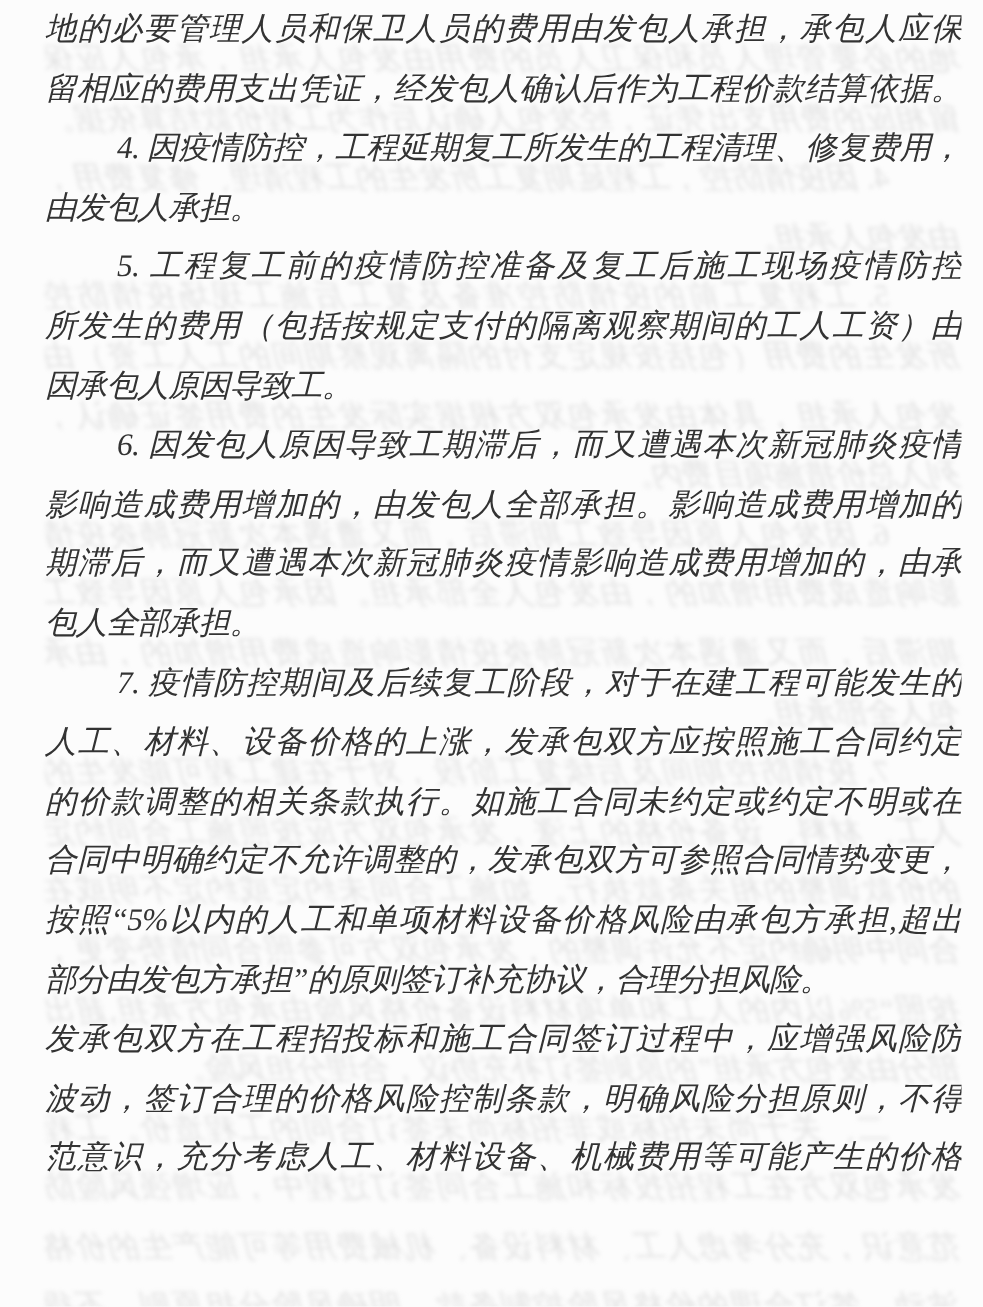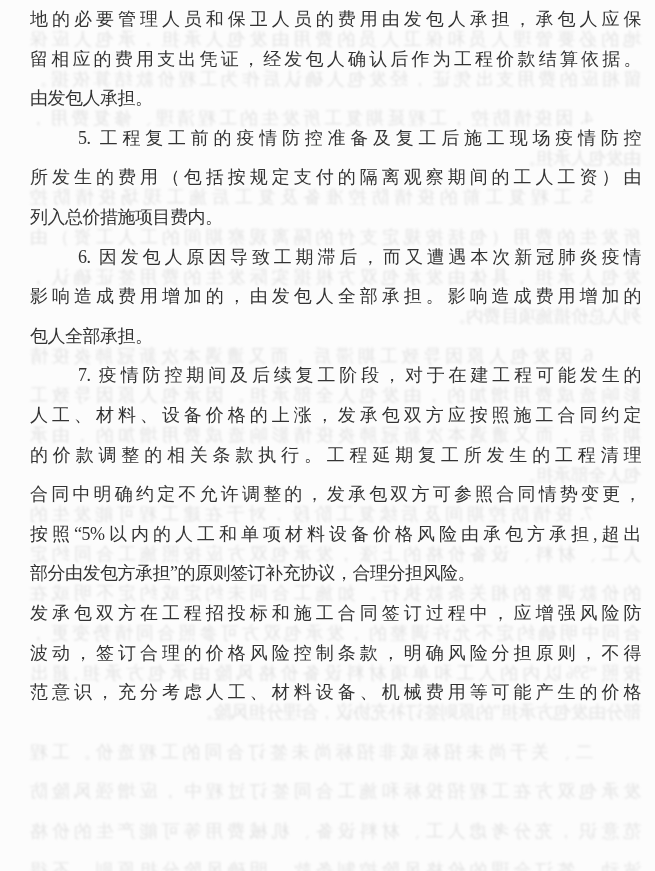--- a/index.html
+++ b/index.html
@@ -25,27 +25,28 @@
     top: 20px;
     color: #cccccc;
     opacity: 0.5;
     filter: blur(1.3px);
     transform: scaleX(-1);
     z-index: 1;
   }
   .line {
     height: 39.6px;
     line-height: 39.6px;
-    font-size: 18px;
+    font-size: 21px;
     letter-spacing: -0.5px;
     text-align: justify;
     text-align-last: justify;
     text-justify: inter-character;
     white-space: nowrap;
     overflow: hidden;
+    font-style: italic;
   }
   .line.short {
     text-align: center;
     text-align-last: left;
   }
   .line.indent {
     text-indent: 48px;
   }
 </style>
 </head>
@@ -72,30 +73,32 @@
       <div class="line">按照“5%以内的人工和单项材料设备价格风险由承包方承担,超出</div>
       <div class="line short">部分由发包方承担”的原则签订补充协议，合理分担风险。</div>
       <div class="line indent">二、关于尚未招标或非招标尚未签订合同的工程造价。工程</div>
       <div class="line">发承包双方在工程招投标和施工合同签订过程中，应增强风险防</div>
       <div class="line">范意识，充分考虑人工、材料设备、机械费用等可能产生的价格</div>
       <div class="line">波动，签订合理的价格风险控制条款，明确风险分担原则，不得</div>
     </div>
   <div class="layer content-layer" id="content" style="color: rgb(51, 51, 51);">
       <div class="line">地的必要管理人员和保卫人员的费用由发包人承担，承包人应保</div>
       <div class="line">留相应的费用支出凭证，经发包人确认后作为工程价款结算依据。</div>
+      <div class="line indent">4. 因疫情防控，工程延期复工所发生的工程清理、修复费用，</div>
       <div class="line short">由发包人承担。</div>
       <div class="line indent">5. 工程复工前的疫情防控准备及复工后施工现场疫情防控</div>
       <div class="line">所发生的费用（包括按规定支付的隔离观察期间的工人工资）由</div>
-      <div class="line short">列入总价措施项目费内。</div>
+      <div class="line short">因承包人原因导致工。</div>
       <div class="line indent">6. 因发包人原因导致工期滞后，而又遭遇本次新冠肺炎疫情</div>
       <div class="line">影响造成费用增加的，由发包人全部承担。影响造成费用增加的</div>
+      <div class="line">期滞后，而又遭遇本次新冠肺炎疫情影响造成费用增加的，由承</div>
       <div class="line short">包人全部承担。</div>
       <div class="line indent">7. 疫情防控期间及后续复工阶段，对于在建工程可能发生的</div>
       <div class="line">人工、材料、设备价格的上涨，发承包双方应按照施工合同约定</div>
-      <div class="line">的价款调整的相关条款执行。工程延期复工所发生的工程清理</div>
+      <div class="line">的价款调整的相关条款执行。如施工合同未约定或约定不明或在</div>
       <div class="line">合同中明确约定不允许调整的，发承包双方可参照合同情势变更，</div>
       <div class="line">按照“5%以内的人工和单项材料设备价格风险由承包方承担,超出</div>
       <div class="line short">部分由发包方承担”的原则签订补充协议，合理分担风险。</div>
       <div class="line">发承包双方在工程招投标和施工合同签订过程中，应增强风险防</div>
       <div class="line">波动，签订合理的价格风险控制条款，明确风险分担原则，不得</div>
       <div class="line">范意识，充分考虑人工、材料设备、机械费用等可能产生的价格</div>
     </div>
 </div>
 
 </body></html>

